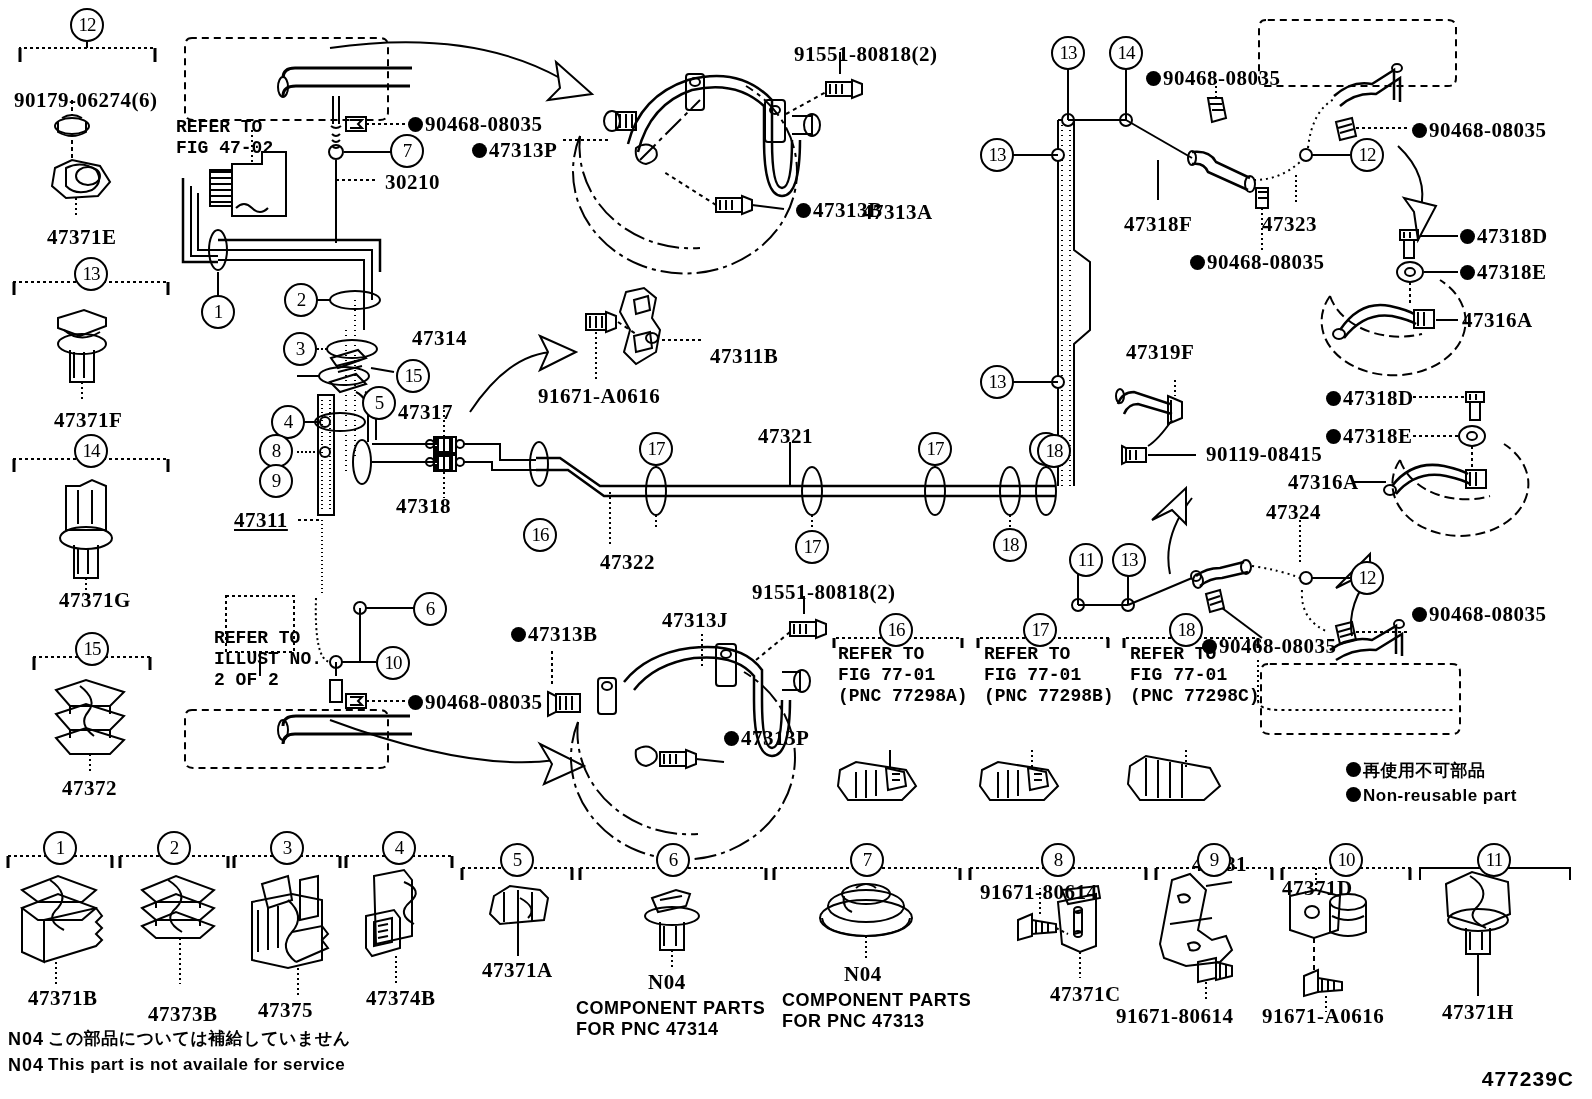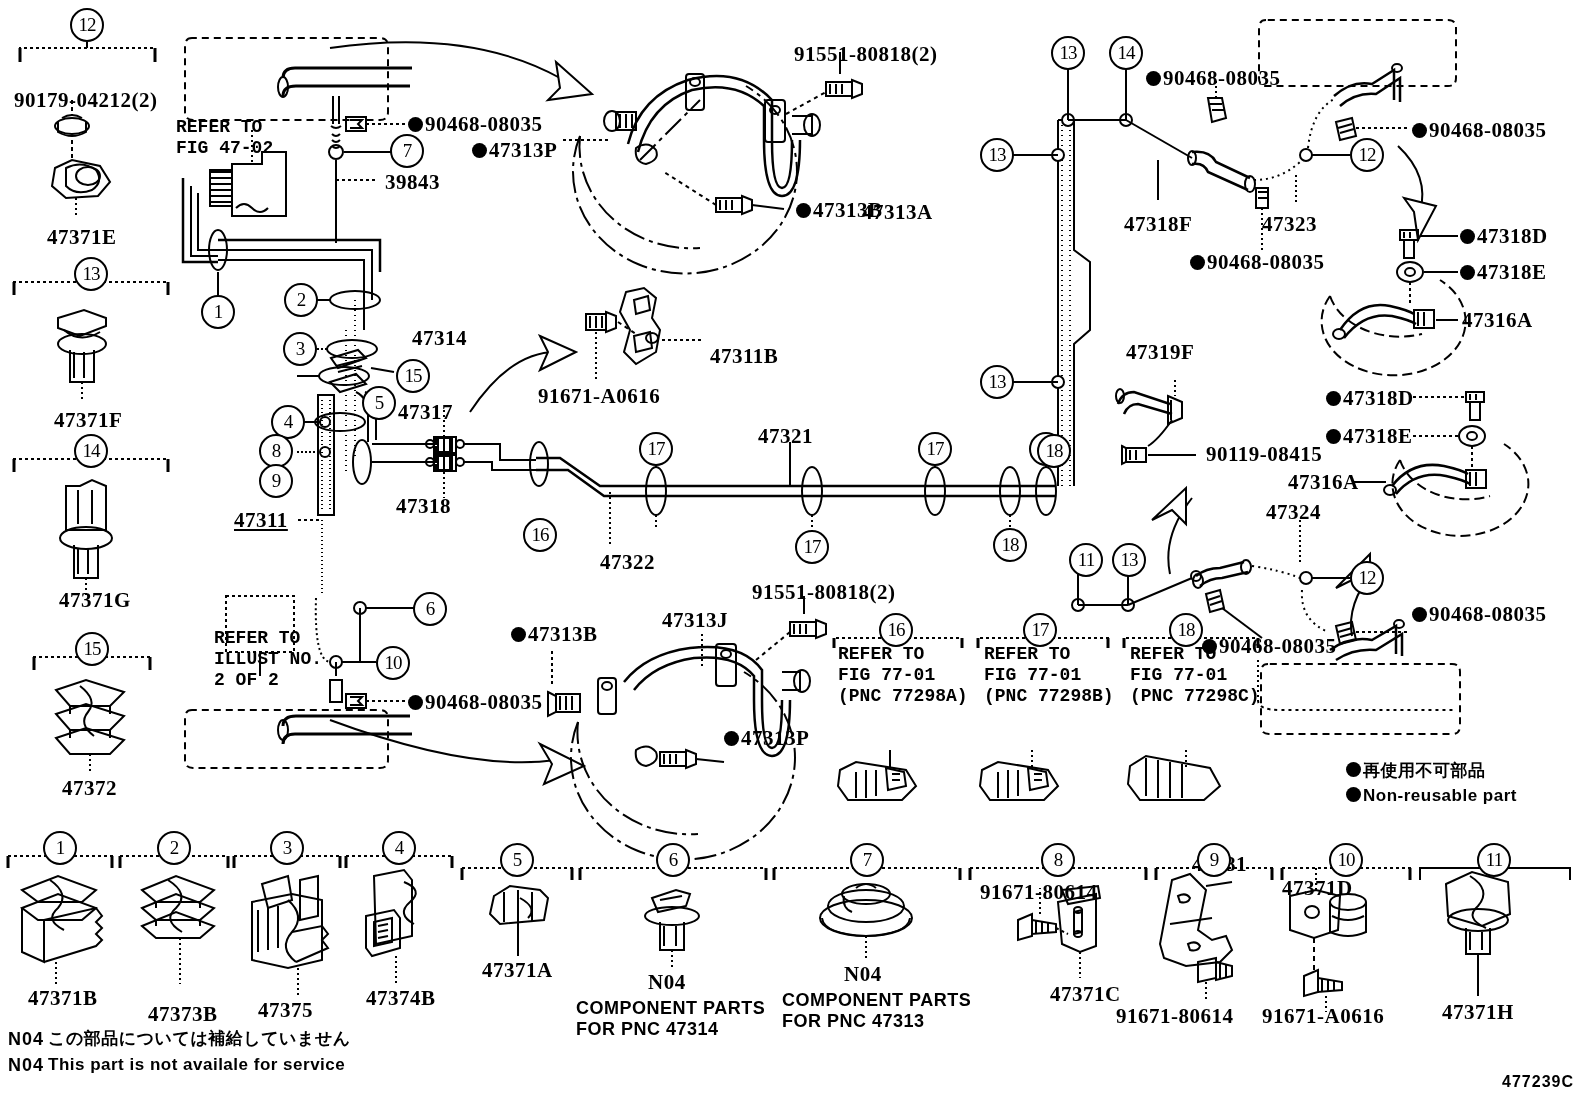--- a/index.html
+++ b/index.html
@@ -57,21 +57,21 @@
     font-size: 19px;
     font-weight: normal;
     display: flex; align-items: center; justify-content: center;
     color: #000;
     letter-spacing: -1px;
   }
   .footcode {
     position: absolute;
     right: 18px; bottom: 8px;
     font-family: "Liberation Sans","DejaVu Sans",sans-serif;
-    font-size: 16px; font-weight: bold; letter-spacing: 1px;
+    font-size: 21px; font-weight: bold; letter-spacing: 1px;
     color: #000;
   }
 </style>
 </head>
 <body>
 
 <div id="sheet">
 
   <svg class="layer" viewBox="0 0 1592 1099">
     <g fill="none" stroke="#000" stroke-width="2">
@@ -624,33 +624,33 @@
 
       <path d="M1446 884 L1472 872 L1508 882 L1510 914 L1482 926 L1448 916 Z"></path>
       <path d="M1470 876 Q1492 890 1478 906 Q1464 918 1486 928"></path>
       <ellipse cx="1478" cy="920" rx="30" ry="11"></ellipse>
       <path d="M1466 928 L1466 954 L1490 954 L1490 928"></path>
       <path d="M1470 932 L1470 950 M1482 932 L1482 950"></path>
       <line x1="1478" y1="954" x2="1478" y2="996"></line>
     </g>
   </svg>
 
-  <div class="lbl pn" style="left:14px; top:88px;">90179-04212(2)</div>
+  <div class="lbl pn" style="left:14px; top:88px;">90179-06274(6)</div>
   <div class="lbl pn" style="left:47px; top:225px;">47371E</div>
   <div class="lbl pn" style="left:54px; top:408px;">47371F</div>
   <div class="lbl pn" style="left:59px; top:588px;">47371G</div>
   <div class="lbl pn" style="left:62px; top:776px;">47372</div>
 
   <div class="lbl refer" style="left:176px; top:117px; white-space:pre;">REFER TO
 FIG 47-02</div>
   <div class="lbl refer" style="left:214px; top:628px; white-space:pre;">REFER TO
 ILLUST NO.
 2 OF 2</div>
 
-  <div class="lbl pn" style="left:385px; top:170px;">39843</div>
+  <div class="lbl pn" style="left:385px; top:170px;">30210</div>
   <div class="lbl pn" style="left:412px; top:326px;text-align:center;">47314</div>
   <div class="lbl pn" style="left:398px; top:400px;">47317</div>
   <div class="lbl pn" style="left:396px; top:494px;">47318</div>
   <div class="lbl pn" style="left:234px; top:508px;text-decoration:underline;">47311</div>
 
   <div class="lbl pn" style="left:408px; top:112px;"><span class="dot"></span><span>90468-08035</span></div>
   <div class="lbl pn" style="left:472px; top:138px;"><span class="dot"></span><span>47313P</span></div>
   <div class="lbl pn" style="left:408px; top:690px;"><span class="dot"></span><span>90468-08035</span></div>
 
   <div class="lbl pn" style="left:794px; top:42px;">91551-80818(2)</div>

